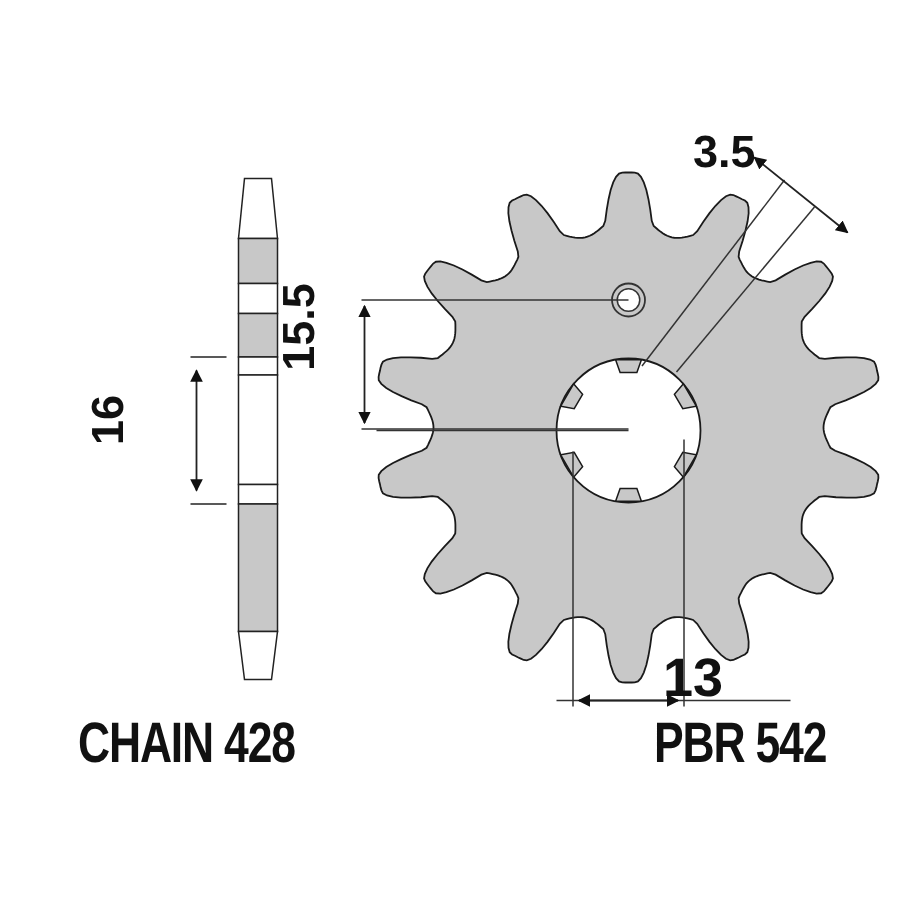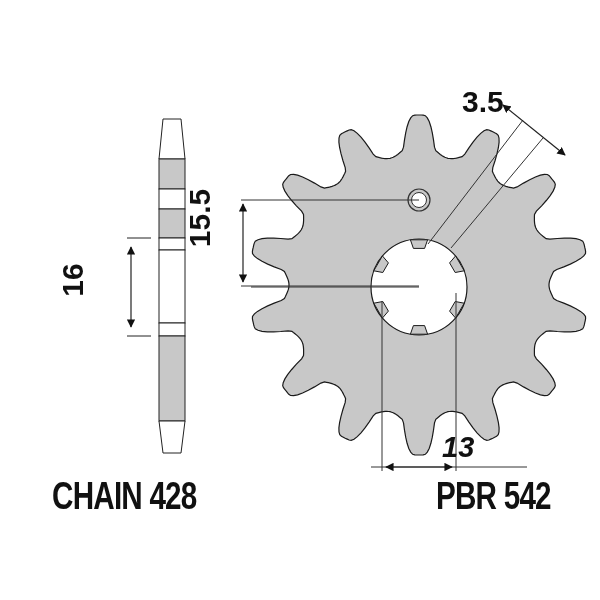--- a/index.html
+++ b/index.html
@@ -7,21 +7,21 @@
   #stage { position: absolute; left: 0; top: 1px; width: 600px; height: 448px; padding-left: 41px; }
   .label-big {
     position: absolute; font-family: "Liberation Sans", sans-serif; font-weight: bold;
     font-size: 38px; letter-spacing: -1px; color: #111; transform: scaleX(0.78); transform-origin: left top;
   }
   #chain-label { left: 52px; top: 474px; }
   #part-label { left: 436px; top: 474px; }
   .dim { position: absolute; font-family: "Liberation Sans", sans-serif; font-weight: bold; color: #111; }
   #dim-thick { left: 462px; top: 84px; font-size: 30px; }
   #dim-hole { left: 160px; top: 200px; font-size: 30px; transform: rotate(-90deg); transform-origin: center; width: 80px; text-align: center; }
-  #dim-width { left: 442px; top: 430px; font-size: 29px; font-style: italic; }
+  #dim-width { left: 442px; top: 430px; font-size: 36px; }
   #dim-bore { left: 48px; top: 262px; font-size: 30px; transform: rotate(-90deg); transform-origin: center; width: 50px; text-align: center; }
 </style>
 </head>
 <body>
 
 <div id="stage">
   <svg id="drawing" width="600" height="600" viewBox="0 0 600 600">
     <defs>
       <marker id="arr" viewBox="0 0 10 10" refX="9" refY="5" markerWidth="7" markerHeight="7" orient="auto-start-reverse">
         <path d="M0,0 L10,5 L0,10 z" fill="#111"></path>

